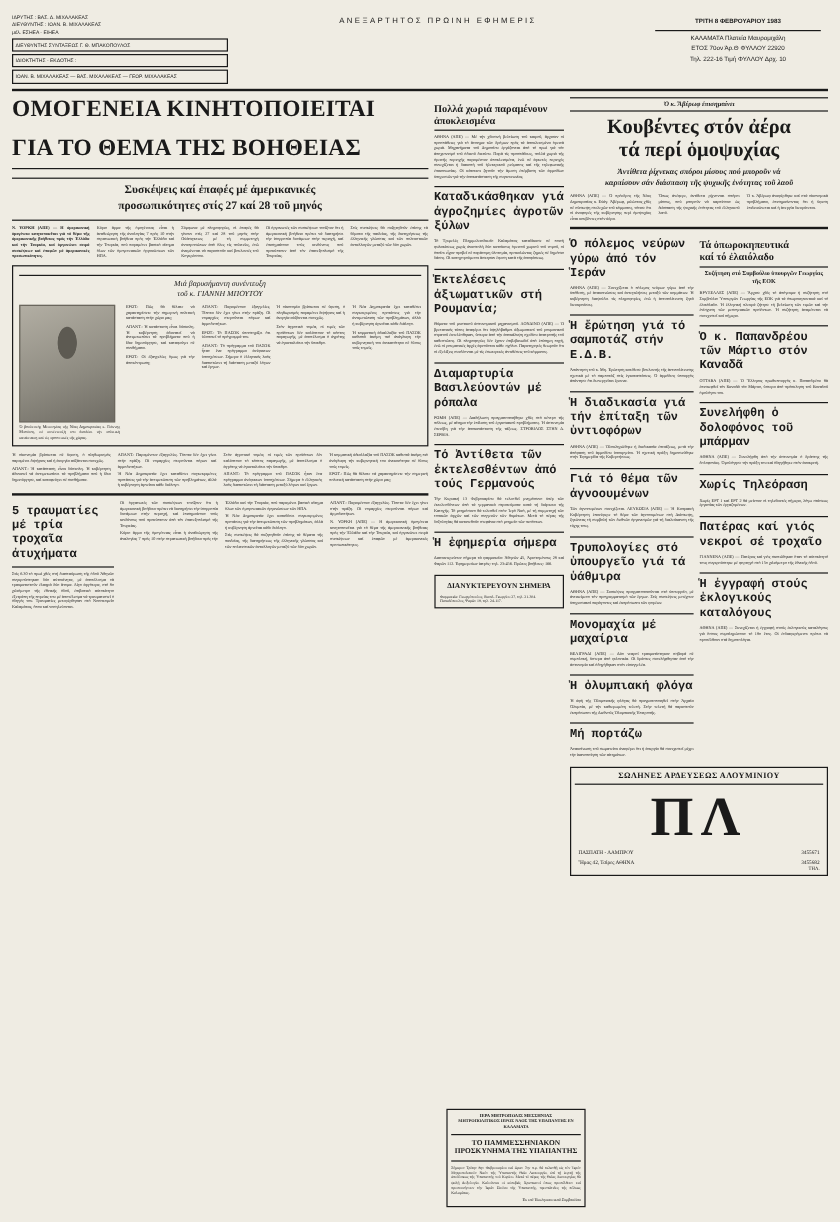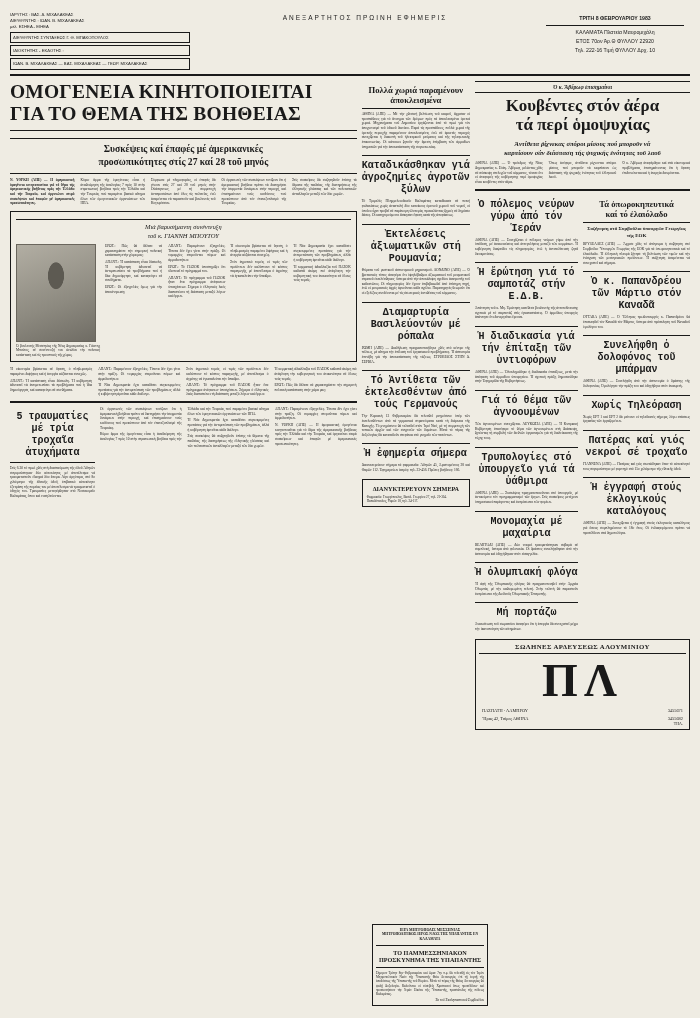--- a/index.html
+++ b/index.html
@@ -64,21 +64,21 @@
   .col-mid{width:110px;}
   .col-right{width:215px;}
   
   .hl-block{
     border-bottom:1.5px solid #1a1a1a;padding-bottom:5px;
   }
   .hl1{
     font-size:19.5px;font-weight:bold;line-height:1.12;
     letter-spacing:0.2px;
   }
-  .hl1 .l2{display:block;margin-top:1px;}
+  .hl1 .l2{display:block;margin-top:11px;}
   .hl-sub{
     font-size:9.6px;font-weight:bold;text-align:center;
     line-height:1.35;margin-top:7px;
     border-top:1px solid #1a1a1a;border-bottom:1px solid #1a1a1a;
     padding:4px 0 4px 0;
   }
   
   .txt{
     font-size:3.5px;line-height:1.33;text-align:justify;
     column-gap:6px;
@@ -107,21 +107,21 @@
     border:1px solid #6a665d;
     float:left;margin:0 4px 2px 0;
     background-image:
       radial-gradient(ellipse at 50% 32%, #5d5a52 14%, transparent 15%),
       linear-gradient(160deg,#b2aea3 0%,#8d8a80 60%,#6f6c64 100%);
   }
   .cap{font-size:3.4px;line-height:1.3;text-align:justify;}
   
   .shead{
     font-size:8.6px;font-weight:bold;line-height:1.2;
-    text-align:center;margin:4px 0 3px 0;
+    margin:4px 0 3px 0;
   }
   .shead.sm{font-size:10px;font-family:Liberation Mono, monospace;}
   .rulehair{border-top:1px solid #1a1a1a;margin:3px 0;}
   .ruleth{border-top:2px solid #1a1a1a;margin:4px 0;}
   .boxed{border:1px solid #1a1a1a;padding:3px 4px;margin:4px 0;}
   .kicker{
     font-size:5.6px;font-style:italic;text-align:center;
     border-top:1px solid #1a1a1a;border-bottom:1px solid #1a1a1a;
     padding:2px 0;margin-bottom:3px;font-weight:bold;
   }

